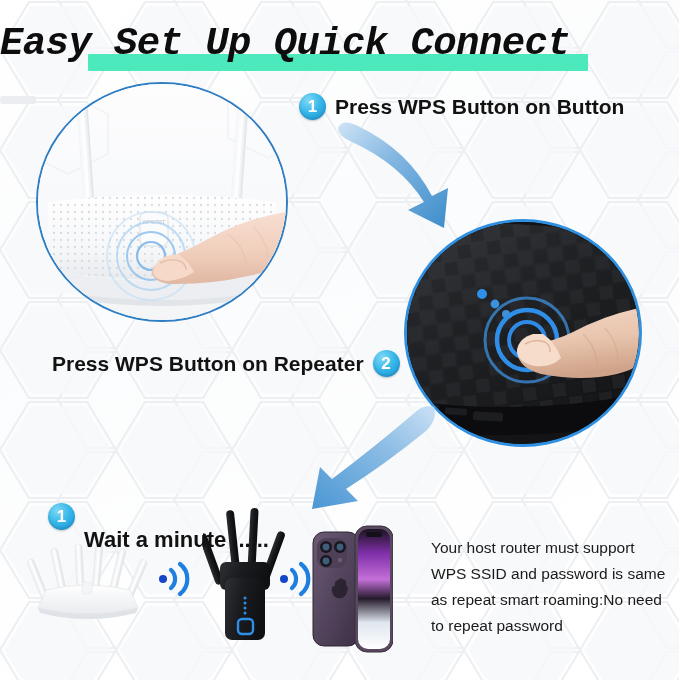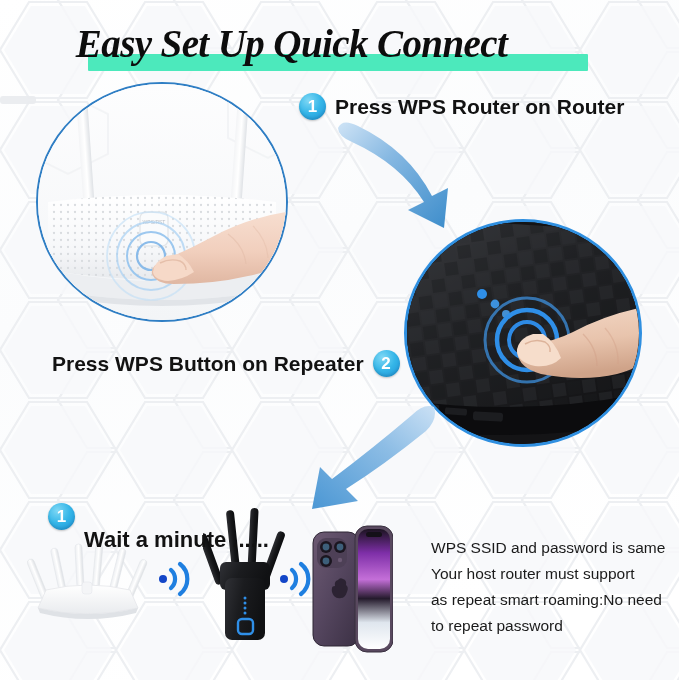--- a/index.html
+++ b/index.html
@@ -15,24 +15,24 @@
   .bg-hex{position:absolute;inset:0;z-index:0;}
   .bg-hex svg{display:block;width:100%;height:100%;}
 
   
   .title-wrap{position:absolute;left:0;top:18px;width:679px;height:58px;z-index:6;}
   .title-bar{
     position:absolute;left:88px;top:36px;width:500px;height:17px;
     background:#4ce9bc;border-radius:1px;z-index:1;
   }
   .title-text{
-    position:absolute;left:0;top:0;width:583px;text-align:center;
+    position:absolute;left:0;top:0;width:583px;text-align:left;
     font-size:39px;font-weight:bold;font-style:italic;color:#0d0d0d;
     letter-spacing:-0.6px;z-index:2;line-height:52px;
-    font-family:Liberation Serif, serif;
+    font-family:Liberation Mono, monospace;
   }
 
   
   .badge{
     display:inline-block;width:27px;height:27px;border-radius:50%;
     background:radial-gradient(circle at 35% 28%, #7fd8f5 0%, #35b6e8 48%, #1b8fd6 100%);
     box-shadow:0 1px 2px rgba(0,0,0,.22), inset 0 -2px 3px rgba(0,0,0,.12);
     color:#fff;font-size:17px;font-weight:bold;text-align:center;line-height:27px;
     vertical-align:middle;
   }
@@ -182,21 +182,21 @@
         <path d="M128 172 Q116 178 115 188 Q116 196 130 197 Q144 196 156 188 Q150 176 140 170 Z" fill="#f6d9c8"></path>
         <path d="M122 179 q10 -5 20 -2 q6 3 6 9" fill="none" stroke="#e3bba6" stroke-width="1.4" opacity="0.9"></path>
         <path d="M190 150 q16 12 18 30" fill="none" stroke="#e2bca8" stroke-width="1.2" opacity="0.55"></path>
         <path d="M215 142 q14 14 15 32" fill="none" stroke="#e2bca8" stroke-width="1.2" opacity="0.45"></path>
       </svg>
     </div>
   </div>
 
   <div class="step-label" id="step1">
     <span class="badge">1</span>
-    <span class="txt">Press WPS Router on Router</span>
+    <span class="txt">Press WPS Button on Button</span>
   </div>
 
   <div class="arrow" id="arrow1">
     <svg viewBox="0 0 150 120" xmlns="http://www.w3.org/2000/svg">
       <defs>
         <linearGradient id="arrG1" x1="0" y1="0" x2="1" y2="1">
           <stop offset="0%" stop-color="#cfe4f6"></stop>
           <stop offset="40%" stop-color="#86b8e2"></stop>
           <stop offset="100%" stop-color="#3d8dcb"></stop>
         </linearGradient>
@@ -391,19 +391,19 @@
       <circle cx="29" cy="36" r="2.2" fill="#6b5a73"></circle>
       <path d="M24 62 q-1 -5 3 -6 q2 -3 5 -1 q4 1 3 6 q3 2 1 7 q-2 6 -6 6 q-4 1 -7 -2 q-3 -4 -2 -8 q0 -2 3 -2 Z" fill="#2a2230" opacity="0.95"></path>
 
       <rect x="44" y="2" width="38" height="126" rx="12" fill="#59495f" stroke="#39303f" stroke-width="1"></rect>
       <rect x="47" y="5" width="32" height="120" rx="10" fill="url(#phWall)"></rect>
       <rect x="55" y="8" width="16" height="5" rx="2.5" fill="#141018"></rect>
     </svg>
   </div>
 
   <div class="note">
+    <div>Your host router must support</div>
     <div>WPS SSID and password is same</div>
-    <div>Your host router must support</div>
     <div>as repeat smart roaming:No need</div>
     <div>to repeat password</div>
   </div>
 
 </div>
 
 </body></html>

